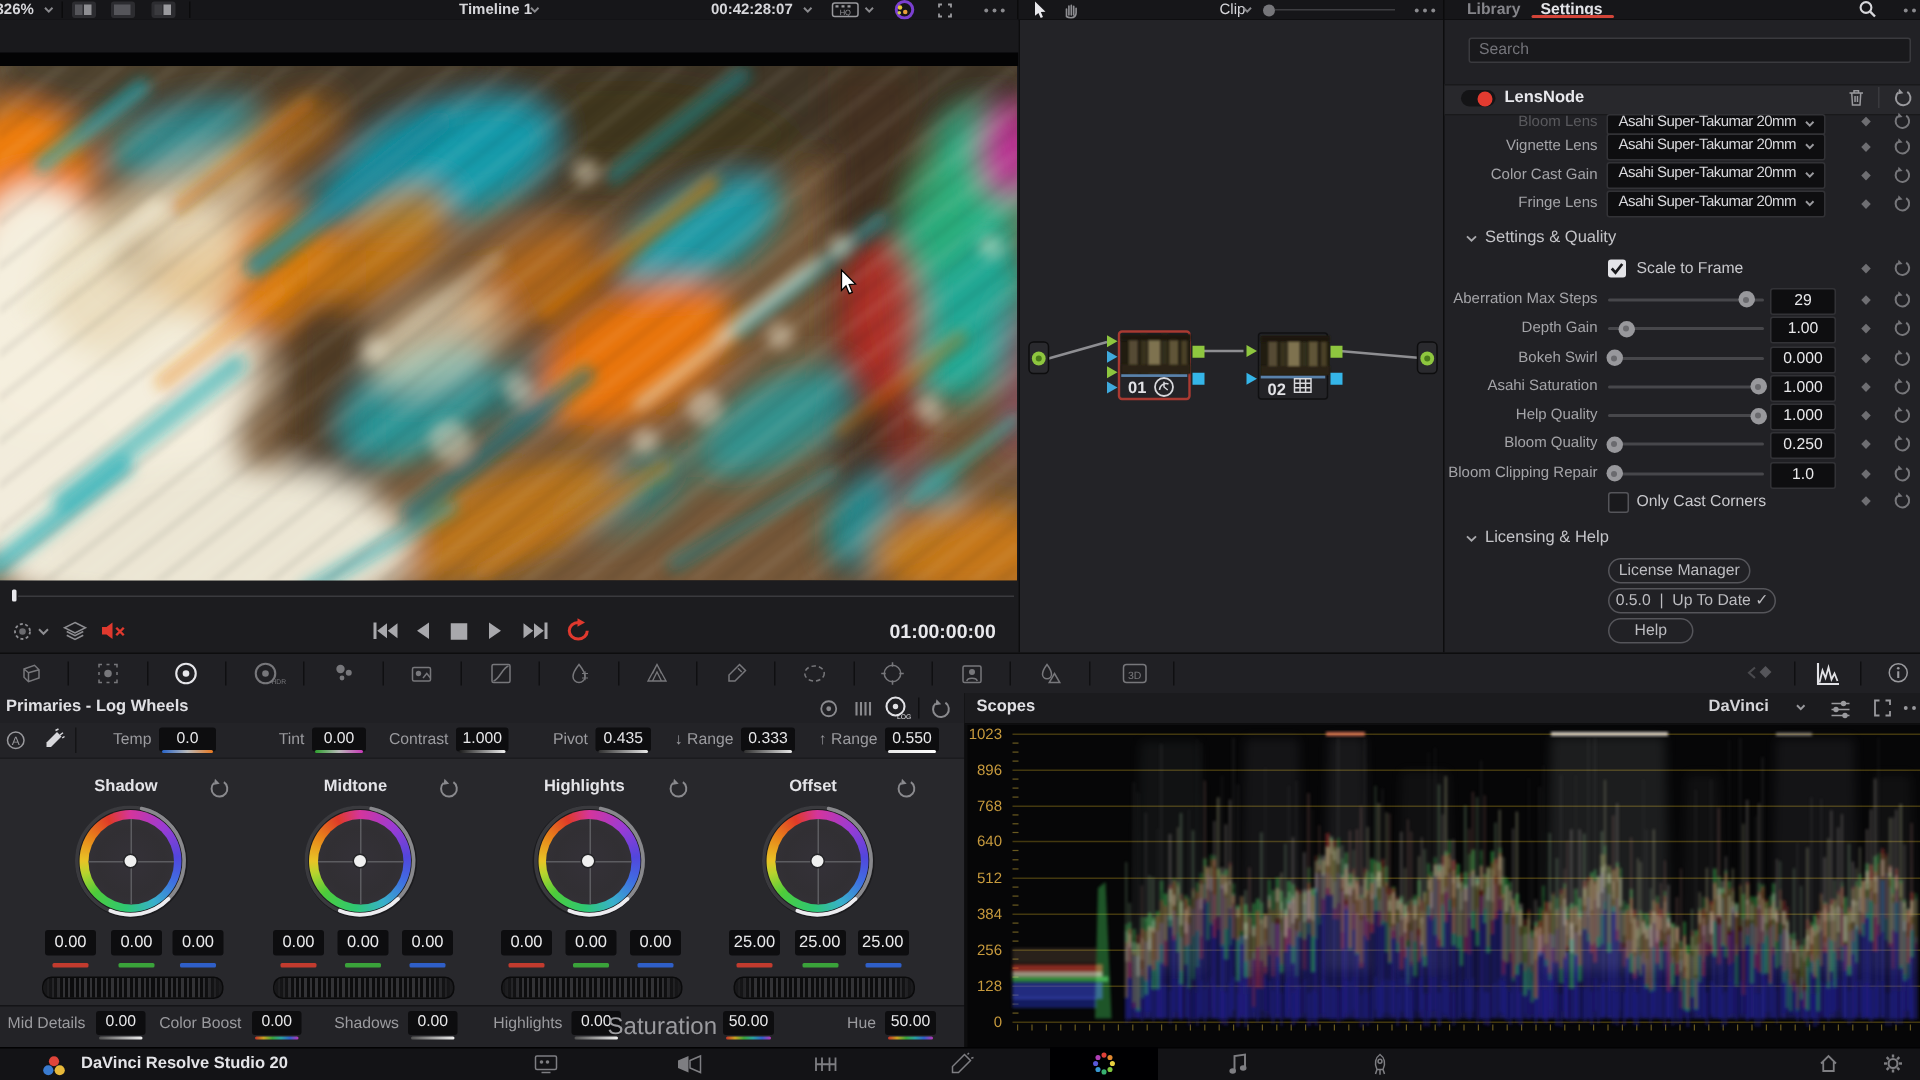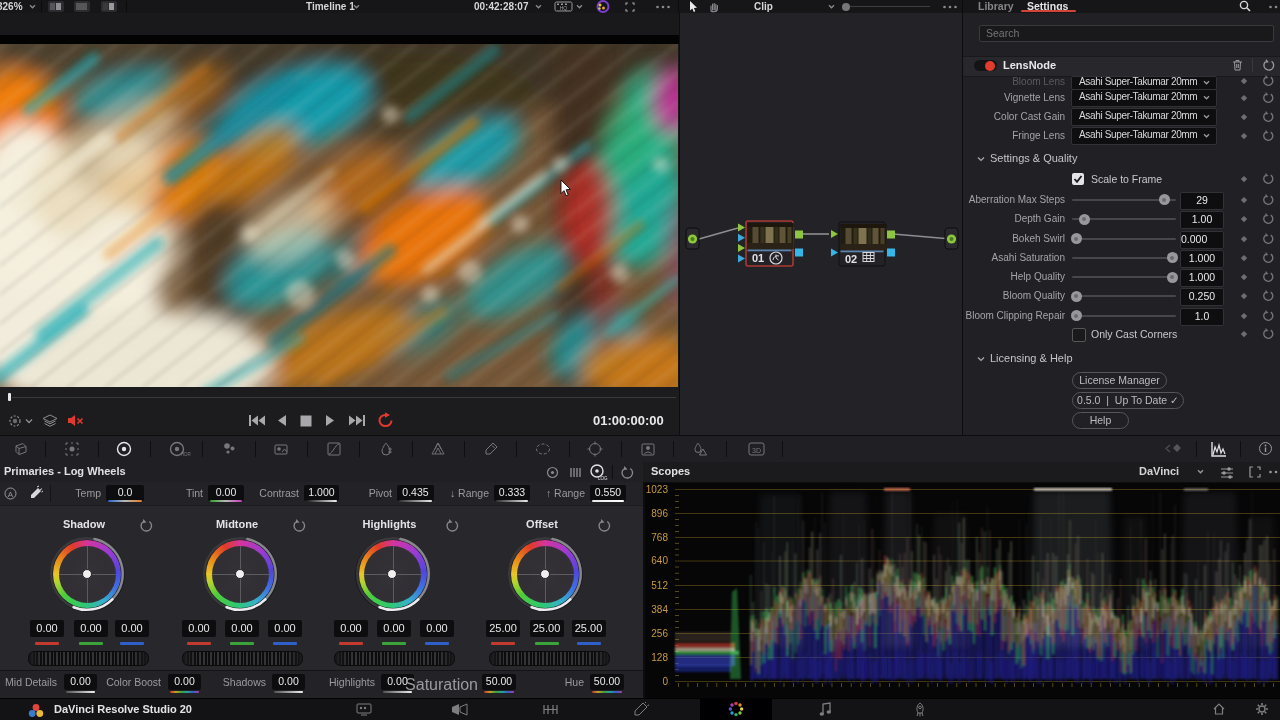--- a/index.html
+++ b/index.html
@@ -61,21 +61,21 @@
       <circle cx="8" cy="3" r="1.3" fill="#8a8a8e"></circle>
       <circle cx="13.5" cy="3" r="1.3" fill="#8a8a8e"></circle>
     </svg>
 <div class="abs" style="left:678px;top:0px;width:1px;height:13px;background:#0b0b0c;"></div>
 <svg class="abs" style="left:689px;top:1px" width="10" height="12" viewBox="0 0 10 12">
       <path d="M1,0 L1,9.5 L3.3,7.6 L4.8,11 L6.3,10.3 L4.9,7 L8,6.8 Z" fill="#e8e8ec"></path>
     </svg>
 <svg class="abs" style="left:708px;top:1px" width="12" height="11" viewBox="0 0 12 11">
       <path d="M3,10 L3,5 M4.6,9 L4.6,3 M6.2,9 L6.2,2.6 M7.8,9 L7.8,3.2 M3,10 C3,10 4,10.8 6,10.8 C8.5,10.8 9.4,9 9.4,7.5 L9.4,4.5" stroke="#8e8e92" stroke-width="1.1" fill="none" stroke-linecap="round"></path>
     </svg>
-<div class="txt" style="left:754px;top:1px;font-size:10px;color:#d6d6da;font-weight:bold;">Clip</div>
+<div class="txt" style="left:813px;top:1px;font-size:10px;color:#d6d6da;font-weight:normal;">Clip</div>
 <svg class="abs" style="left:828px;top:3px" width="7" height="7" viewBox="0 0 7 7">
       <path d="M1,2.2 L3.5,4.8 L6.0,2.2" stroke="#8a8a8e" stroke-width="1.3" fill="none"></path>
     </svg>
 <div class="abs" style="left:850px;top:6px;width:80px;height:1px;background:#3e3e42;"></div>
 <div class="abs" style="left:842px;top:2.5px;width:8px;height:8px;border-radius:50%;background:#76767a;"></div>
 <svg class="abs" style="left:942px;top:4px" width="16" height="6" viewBox="0 0 16 6">
       <circle cx="2.5" cy="3" r="1.3" fill="#8a8a8e"></circle>
       <circle cx="8" cy="3" r="1.3" fill="#8a8a8e"></circle>
       <circle cx="13.5" cy="3" r="1.3" fill="#8a8a8e"></circle>
     </svg>
@@ -415,21 +415,21 @@
 <svg class="abs" style="left:1262px;top:213.0px" width="12" height="12" viewBox="0 0 12 12">
       <g transform="scale(1.000)">
         <path d="M8.8,2.1 A4.5,4.5 0 1 1 3.2,2.5" stroke="#76767a" stroke-width="1.32" fill="none"></path>
         <path d="M3.7,0.1 L3.1,3.5 L6.4,3.0 Z" fill="#76767a"></path>
       </g>
     </svg>
 <div class="txt" style="right:215px;top:232.5px;font-size:10px;color:#a4a4a8;">Bokeh Swirl</div>
 <div class="abs" style="left:1072px;top:237.5px;width:104px;height:2px;background:#47474b;border-radius:1px;"></div>
 <div class="abs" style="left:1070.5px;top:233.0px;width:11px;height:11px;border-radius:50%;background:#98989c;"></div>
 <div class="abs" style="left:1074.0px;top:236.5px;width:4px;height:4px;border-radius:50%;background:#6a6a6e;"></div>
-<div class="abs" style="left:1180px;top:230.5px;width:42px;height:16px;background:#0e0e10;border:1px solid #323236;border-radius:2px;color:#e8e8ea;font-size:10.5px;text-align:left;line-height:15px;">0.000</div>
+<div class="abs" style="left:1180px;top:230.5px;width:42px;height:16px;background:#0e0e10;border:1px solid #323236;border-radius:2px;color:#e8e8ea;font-size:10.5px;text-align:center;line-height:15px;">0.000</div>
 <svg class="abs" style="left:1240px;top:234.5px" width="8" height="8" viewBox="0 0 8 8">
       <rect x="1.8" y="1.8" width="4.5" height="4.5" fill="#6e6e72" transform="rotate(45 4.0 4.0)"></rect>
     </svg>
 <svg class="abs" style="left:1262px;top:232.5px" width="12" height="12" viewBox="0 0 12 12">
       <g transform="scale(1.000)">
         <path d="M8.8,2.1 A4.5,4.5 0 1 1 3.2,2.5" stroke="#76767a" stroke-width="1.32" fill="none"></path>
         <path d="M3.7,0.1 L3.1,3.5 L6.4,3.0 Z" fill="#76767a"></path>
       </g>
     </svg>
 <div class="txt" style="right:215px;top:251.5px;font-size:10px;color:#a4a4a8;">Asahi Saturation</div>

